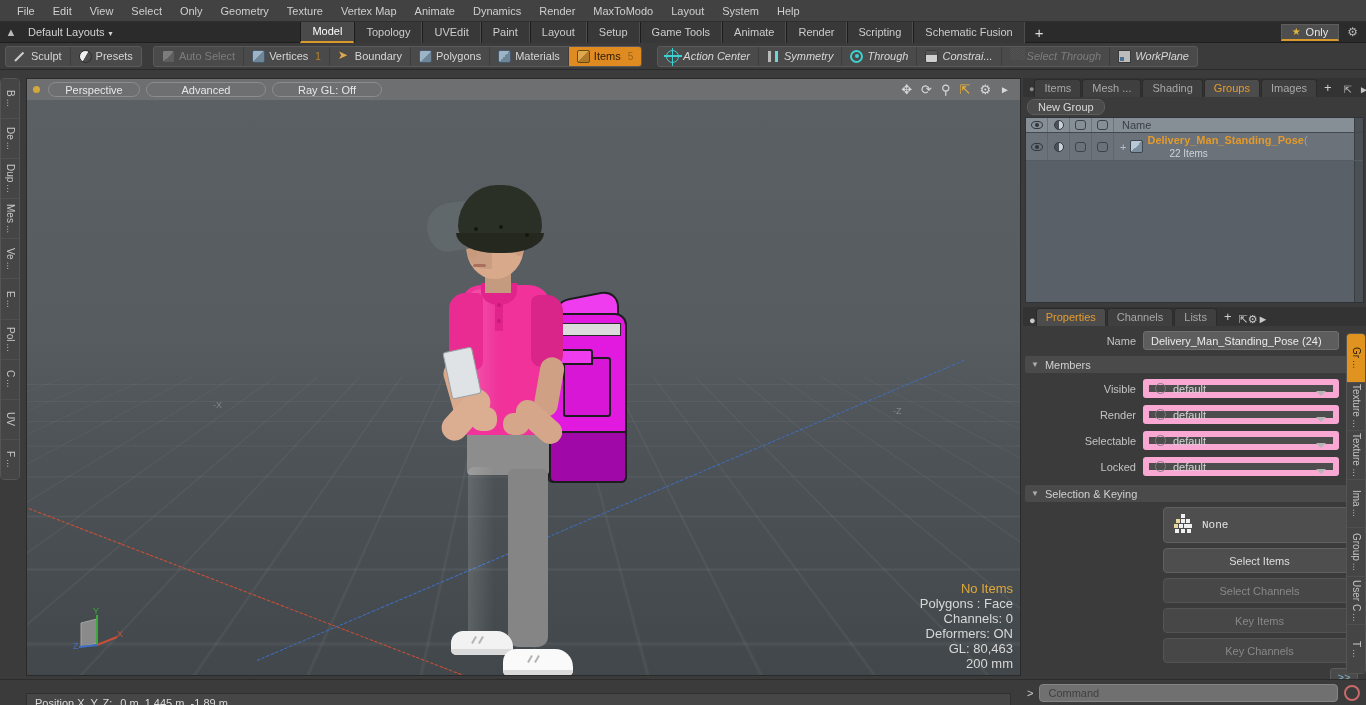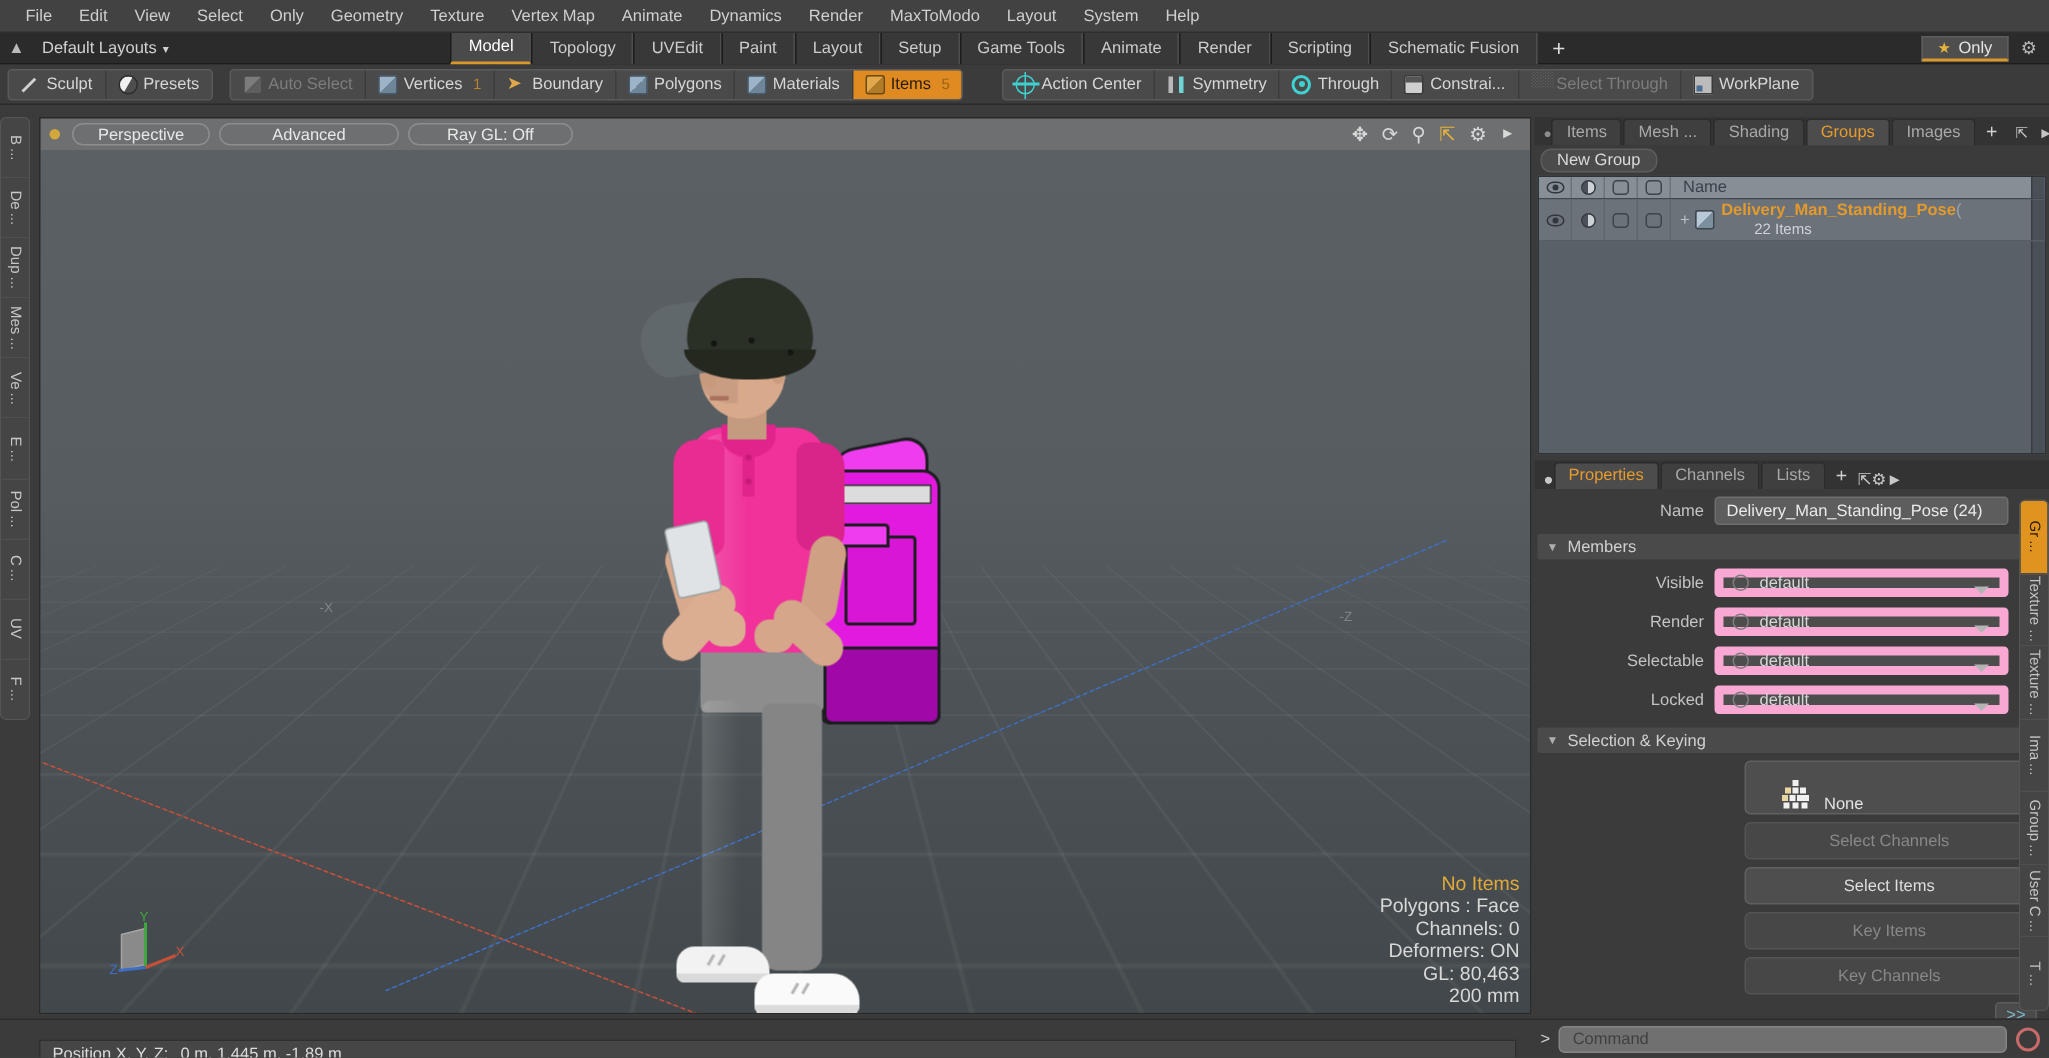--- a/index.html
+++ b/index.html
@@ -286,21 +286,21 @@
   }
   .sec-caret { margin-right:6px; font-size:8px; color:#aeaeae; }
   .btnrow { display:flex; justify-content:flex-end; padding-right:10px; margin-bottom:5px; }
   .bigbtn {
     width:193px; height:25px; background:#4e4e4e; border:1px solid #606060; border-radius:4px;
     display:flex; align-items:center; justify-content:center; color:#dedede; font-size:11px;
   }
   .bigbtn.dim { color:#888; background:#474747; border-color:#545454; }
   .nonebtn {
     width:193px; height:36px; background:#4e4e4e; border:1px solid #606060; border-radius:4px;
-    display:flex; align-items:flex-end; gap:10px; padding-left:24px; color:#e4e4e4; font-size:11px; position:relative;
+    display:flex; align-items:center; gap:10px; padding-left:10px; color:#e4e4e4; font-size:11px; position:relative;font-family:Liberation Mono, monospace;
   }
   .nonebtn:after { content:""; position:absolute; right:2px; bottom:2px; width:0; height:0;
       border-left:7px solid transparent; border-bottom:7px solid #7b7b7b; }
   .person-ico { width:18px; height:22px; position:relative; flex:none; }
   .px { position:absolute; width:4px; height:4px; background:#f0f0f0; }
   .px.y { background:#e8d7a0; }
   .fwd { display:flex; justify-content:flex-end; padding-right:8px; }
   .fwdbtn { width:28px; height:17px; background:#4a4a4a; border:1px solid #5c5c5c; border-radius:3px;
       display:flex; align-items:center; justify-content:center; color:#7fb8c9; font-size:11px; }
 
@@ -417,21 +417,21 @@
         <div class="tbtn">
           <span class="ic ic-cube"></span>
           <span>Materials</span>
         </div>
         <div class="tbtn active">
           <span class="ic ic-cube-o"></span>
           <span>Items</span>
           <span class="num">5</span>
         </div>
       </div>
-    <div class="tgroup" id="tg3" style="margin-left:26px;">
+    <div class="tgroup" id="tg3" style="margin-left:15px;font-style:italic;">
         <div class="tbtn">
           <span class="ic ic-target"></span>
           <span>Action Center</span>
         </div>
         <div class="tbtn">
           <span class="ic ic-sym"></span>
           <span>Symmetry</span>
         </div>
         <div class="tbtn">
           <span class="ic ic-falloff"></span>
@@ -714,24 +714,24 @@
             <span class="px" style="left:1px; top:15px;"></span>
             <span class="px" style="left:7px; top:15px;"></span>
             <span class="px" style="left:13px; top:15px;"></span>
           </span>
           <span>None</span>
         </div>
       </div>
 
       <div id="propbuttons">
           <div class="btnrow">
+            <div class="bigbtn">Select Items</div>
+          </div>
+          <div class="btnrow">
             <div class="bigbtn dim">Select Channels</div>
-          </div>
-          <div class="btnrow">
-            <div class="bigbtn">Select Items</div>
           </div>
           <div class="btnrow">
             <div class="bigbtn dim">Key Items</div>
           </div>
           <div class="btnrow">
             <div class="bigbtn dim">Key Channels</div>
           </div>
         </div>
 
       <div class="fwd">

